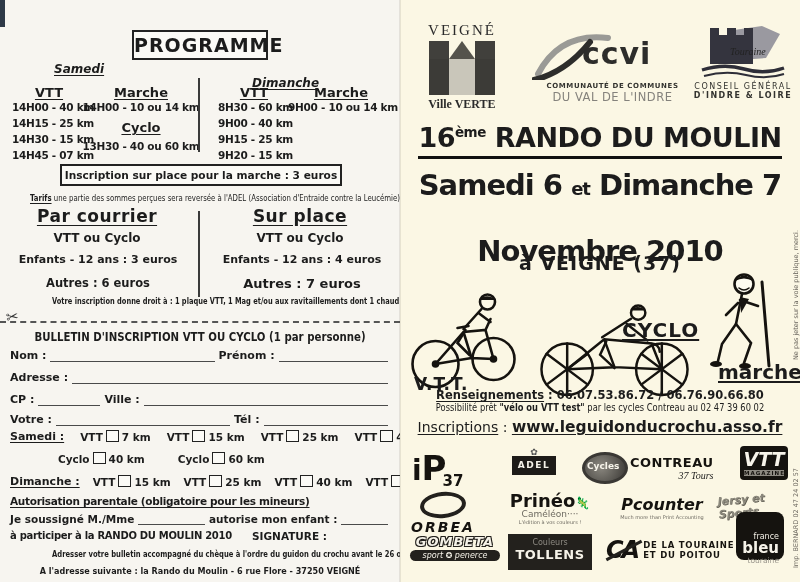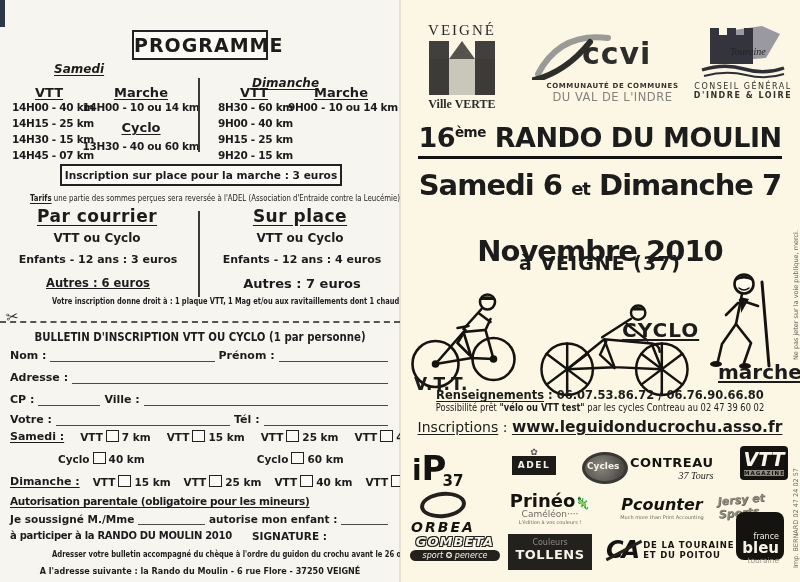--- a/index.html
+++ b/index.html
@@ -82,21 +82,21 @@
   </div>
 
   <div class="abs sec-h" style="left:32px;top:206px;width:130px;">Par courrier</div>
   <div class="abs sec-h" style="left:240px;top:206px;width:120px;">Sur place</div>
   <div class="abs vline" style="left:198px;top:211px;height:86px;"></div>
 
   <div class="abs tar-line nw" style="left:32px;top:231px;width:130px;">VTT ou Cyclo</div>
   <div class="abs tar-line nw" style="left:240px;top:231px;width:120px;">VTT ou Cyclo</div>
   <div class="abs tar-line nw" style="left:8px;top:253px;width:180px;font-size:11px;">Enfants - 12 ans : 3 euros</div>
   <div class="abs tar-line nw" style="left:212px;top:253px;width:180px;font-size:11px;">Enfants - 12 ans : 4 euros</div>
-  <div class="abs tar-line nw" style="left:8px;top:276px;width:180px;font-size:11.5px;text-decoration:underline;">Autres : 6 euros</div>
+  <div class="abs tar-line nw" style="left:8px;top:276px;width:180px;font-size:11.5px;">Autres : 6 euros</div>
   <div class="abs tar-line nw" style="left:212px;top:276px;width:180px;font-size:13px;">Autres : 7 euros</div>
 
   <div class="abs ctr" style="left:0;top:296px;width:400px;font-size:9px;font-weight:bold;">
     <div class="sc nw">Votre inscription donne droit à : 1 plaque VTT, 1 Mag et/ou aux ravitaillements dont 1 chaud à l'arrivée.</div>
   </div>
 
   <div class="abs cutline"></div>
   <div class="abs scissors">✂</div>
 
   <div class="abs ctr" style="left:0;top:330px;width:400px;font-size:12px;font-weight:bold;">
@@ -126,21 +126,21 @@
     <span class="fill"></span>
   </div>
 
   <div class="abs chkrow" style="left:10px;top:430px;width:384px;">
     <span class="opt b u" style="font-size:11px;">Samedi :</span>
     <span class="opt"><span>VTT</span><span class="cb"></span><span>7 km</span></span>
     <span class="opt"><span>VTT</span><span class="cb"></span><span>15 km</span></span>
     <span class="opt"><span>VTT</span><span class="cb"></span><span>25 km</span></span>
     <span class="opt"><span>VTT</span><span class="cb"></span><span>40 km</span></span>
   </div>
-  <div class="abs chkrow" style="left:58px;top:452px;width:330px;gap:112px;">
+  <div class="abs chkrow" style="left:58px;top:452px;width:330px;gap:33px;">
     <span class="opt"><span>Cyclo</span><span class="cb"></span><span>40 km</span></span>
     <span class="opt"><span>Cyclo</span><span class="cb"></span><span>60 km</span></span>
   </div>
   <div class="abs chkrow" style="left:10px;top:475px;width:384px;gap:13px;">
     <span class="opt b u" style="font-size:11px;">Dimanche :</span>
     <span class="opt"><span>VTT</span><span class="cb"></span><span>15 km</span></span>
     <span class="opt"><span>VTT</span><span class="cb"></span><span>25 km</span></span>
     <span class="opt"><span>VTT</span><span class="cb"></span><span>40 km</span></span>
     <span class="opt"><span>VTT</span><span class="cb"></span><span>60 km</span></span>
   </div>

